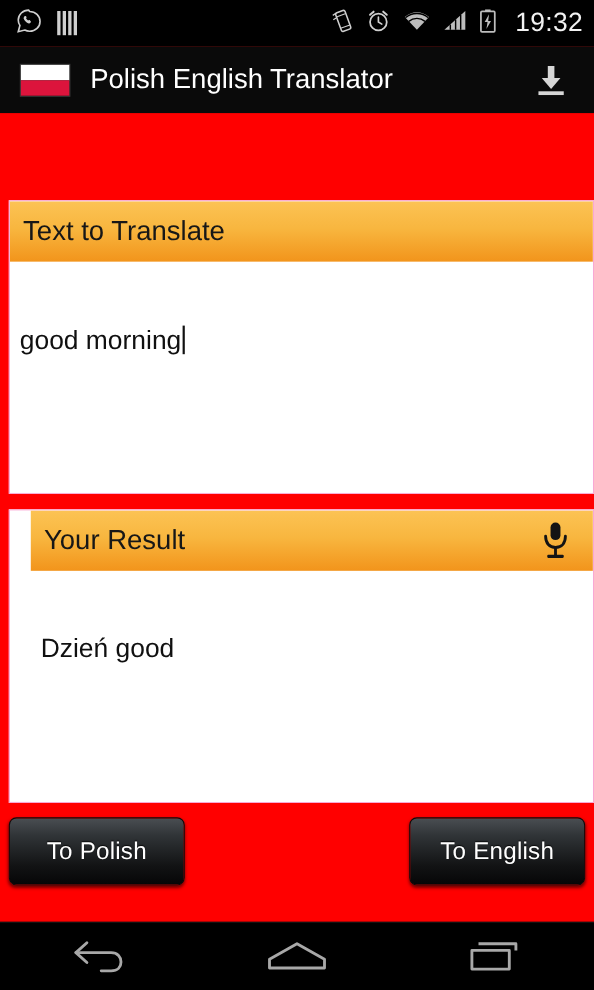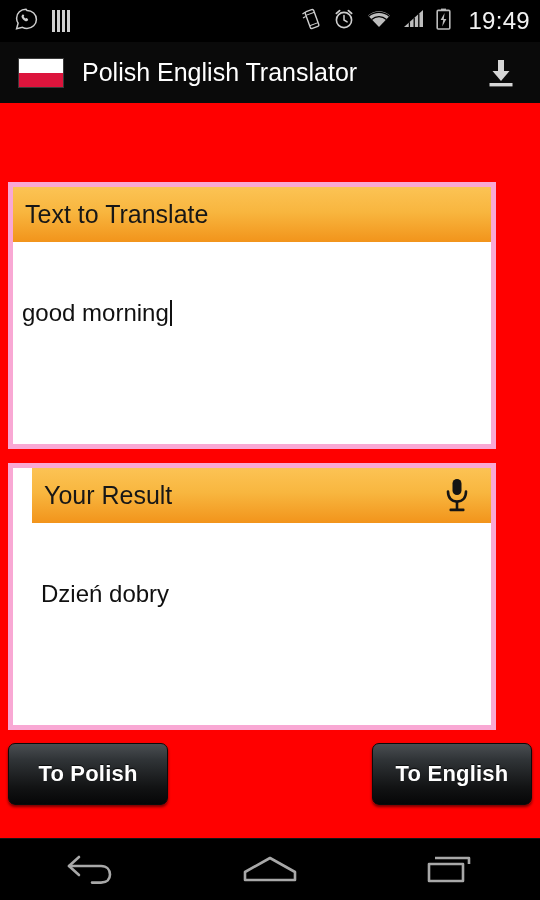--- a/index.html
+++ b/index.html
@@ -81,23 +81,23 @@
     position: absolute;
     top: 103px; left: 0;
     width: 540px;
     height: 735px;
     background: #ff0000;
   }
 
   .card {
     position: absolute;
     left: 8px;
-    width: 488px;
+    width: 532px;
     background: #ffffff;
-    border: 5px solid #f9a8d4;
+    border: 1px solid #f9a8d4;
     overflow: hidden;
   }
   #card-source { top: 79px; height: 267px; }
   #card-result { top: 360px; height: 267px; padding-left: 19px; }
 
   .card-header {
     position: relative;
     height: 55px;
     background: linear-gradient(to bottom, #fcc354 0%, #f8b63f 45%, #f2941b 100%);
     display: flex;
@@ -150,21 +150,21 @@
     position: absolute;
     top: 0;
     width: 160px;
     height: 62px;
     border-radius: 7px;
     background: linear-gradient(to bottom, #4a4e52 0%, #303437 26%, #121314 72%, #060607 100%);
     border: 1px solid #0b0b0b;
     box-shadow: 0 2px 3px rgba(0,0,0,0.55);
     color: #ffffff;
     font-size: 22px;
-    font-weight: bold;
+    font-weight: normal;
     display: flex;
     align-items: center;
     justify-content: center;
     text-shadow: 0 -1px 1px rgba(0,0,0,0.8);
     letter-spacing: 0.2px;
   }
   #btn-to-polish  { left: 8px; }
   #btn-to-english { left: 372px; }
 
   
@@ -240,21 +240,21 @@
           <path d="M15.8 18 L15.8 4.6" stroke="#000" stroke-width="1.3"></path>
         </svg>
       </span>
       <span class="sb-icon">
         <svg width="15" height="22" viewBox="0 0 15 22">
           <rect x="5" y="0.6" width="5" height="2" fill="#bdbdbd"></rect>
           <rect x="1.2" y="2.4" width="12.6" height="18.6" rx="1" fill="none" stroke="#bdbdbd" stroke-width="1.6"></rect>
           <path d="M8.6 5 L4.6 12 L7.2 12 L6.2 18.4 L10.4 11 L7.8 11 Z" fill="#bdbdbd"></path>
         </svg>
       </span>
-      <span class="sb-time">19:49</span>
+      <span class="sb-time">19:32</span>
     </div>
   </div>
 
   <div class="appbar">
     <span class="flag">
       <span class="white"></span>
         <span class="red"></span>
     </span>
     <span class="app-title">Polish English Translator</span>
     <span class="download-btn">
@@ -283,21 +283,21 @@
         <span class="mic-btn">
           <svg width="30" height="38" viewBox="0 0 30 38">
             <rect x="10.5" y="2" width="9" height="16" rx="4.5" fill="#141414"></rect>
             <path d="M6 14.5 C6 21 9.6 24.6 15 24.6 C20.4 24.6 24 21 24 14.5" fill="none" stroke="#141414" stroke-width="2.6" stroke-linecap="round"></path>
             <rect x="13.7" y="24" width="2.6" height="8" fill="#141414"></rect>
             <rect x="7.5" y="31.4" width="15" height="2.8" rx="1" fill="#141414"></rect>
           </svg>
         </span>
       </div>
       <div class="card-body">
-        <span class="body-text">Dzień dobry</span>
+        <span class="body-text">Dzień good</span>
       </div>
     </div>
 
     <div class="btn-row">
       <div class="btn" id="btn-to-polish">To Polish</div>
       <div class="btn" id="btn-to-english">To English</div>
     </div>
 
   </div>
 

